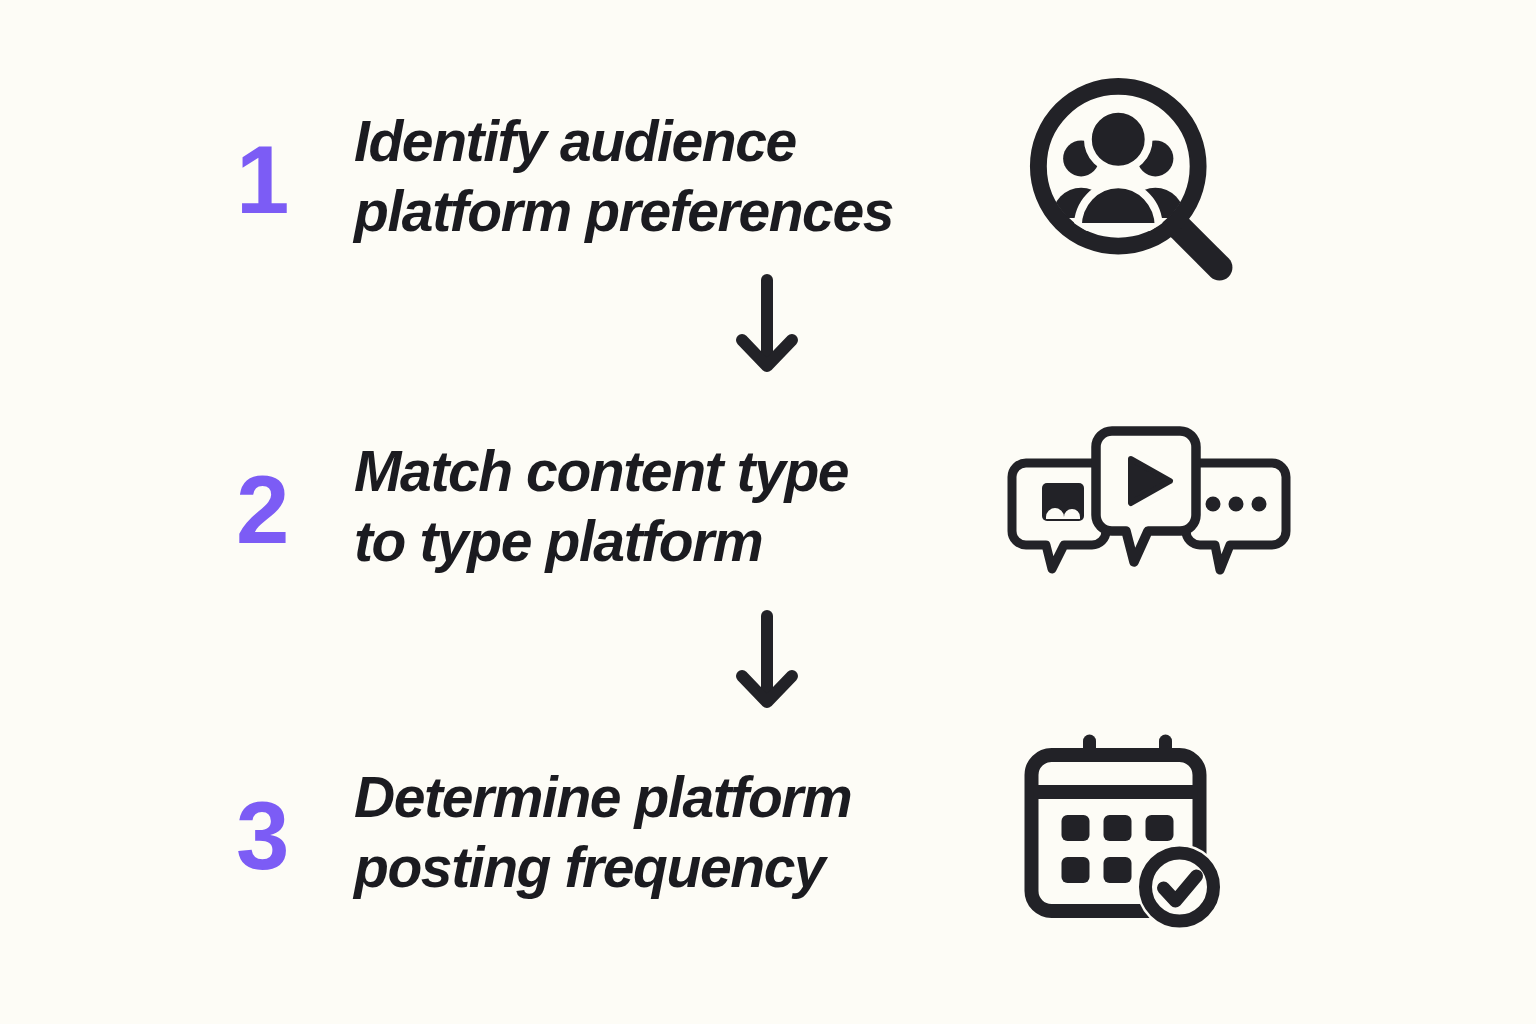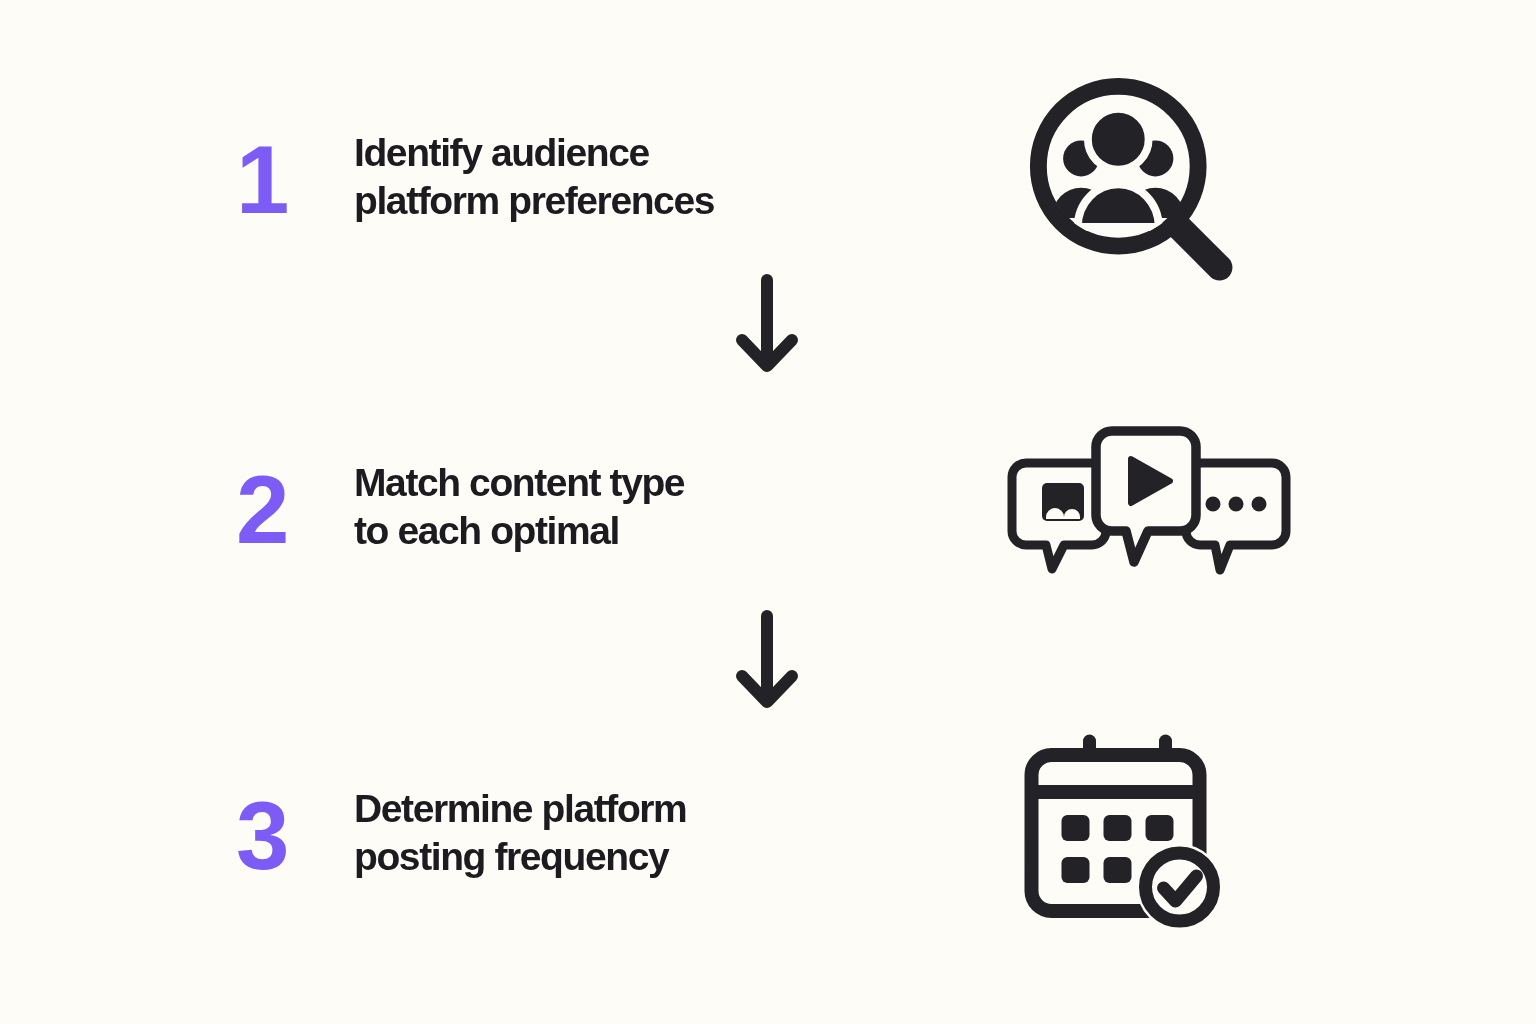--- a/index.html
+++ b/index.html
@@ -50,25 +50,26 @@
     line-height: 1;
     letter-spacing: -1px;
     text-align: left;
     padding-top: 6px;
     user-select: none;
   }
 
   .step-text {
     flex: 0 0 650px;
     color: #1B1B20;
-    font-size: 39px;
+    font-size: 57px;
     font-weight: 700;
     line-height: 1.22;
     letter-spacing: -1.4px;
     white-space: pre-line;
+    font-style: italic;
   }
 
   .step-icon {
     flex: 0 0 250px;
     display: flex;
     align-items: center;
     justify-content: center;
     height: 210px;
   }
   .step-icon svg { display: block; }
@@ -124,21 +125,21 @@
     <div class="flow-arrow" id="flow-arrow-0">
       <svg width="90" height="110" viewBox="0 0 90 110" aria-hidden="true">
         <line x1="45" y1="8" x2="45" y2="92" stroke="#222227" stroke-width="12" stroke-linecap="round"></line>
         <polyline points="20,68 45,94 70,68" fill="none" stroke="#222227" stroke-width="12" stroke-linecap="round" stroke-linejoin="round"></polyline>
       </svg>
     </div>
 
     <div class="step-row" id="step-row-1">
       <div class="step-number">2</div>
       <div class="step-text">Match content type
-to each optimal</div>
+to type platform</div>
       <div class="step-icon">
         <svg width="290" height="165" viewBox="0 0 290 165" aria-hidden="true">
 
           <g>
             <path d="M8 52 a14 14 0 0 1 14 -14 h66 a14 14 0 0 1 14 14 v54 a14 14 0 0 1 -14 14 h-28 l-12 24 -6 -24 h-20 a14 14 0 0 1 -14 -14 z" fill="#FDFCF6" stroke="#222227" stroke-width="9" stroke-linejoin="round"></path>
             <rect x="38" y="58" width="42" height="38" rx="5" fill="#222227"></rect>
             <path d="M42 92 a9 9 0 0 1 18 0 a8 8 0 0 1 16 0 v2 h-34 z" fill="#FDFCF6"></path>
           </g>
 
           <g>

